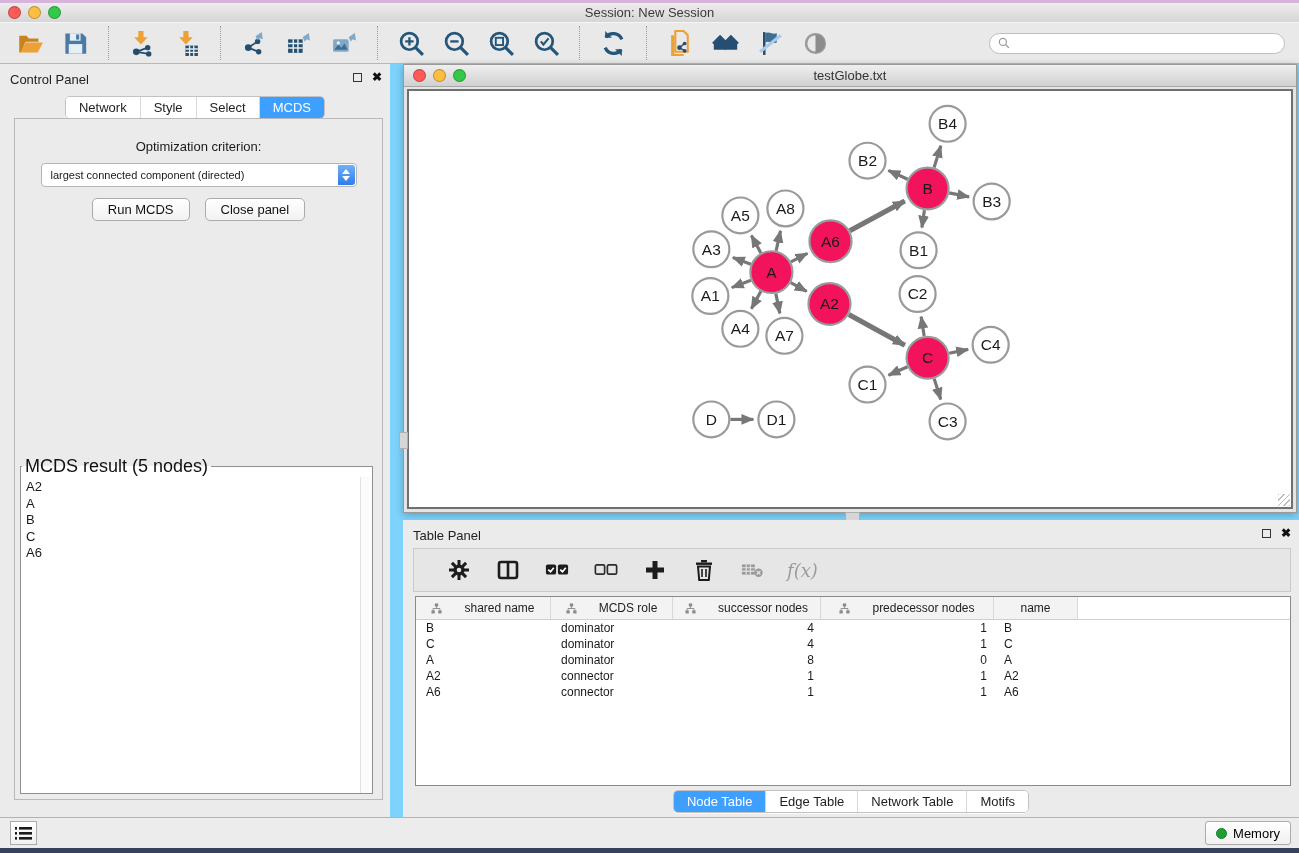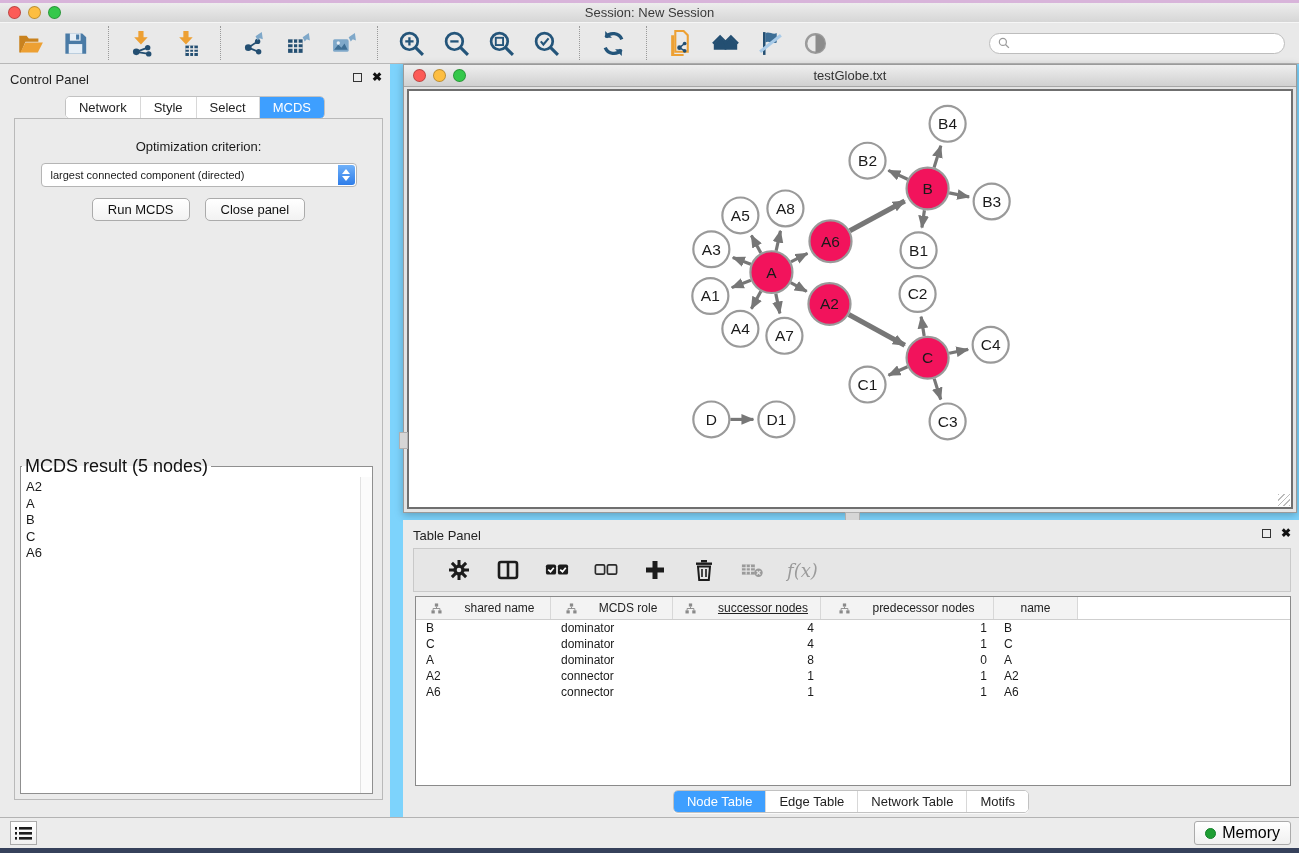--- a/index.html
+++ b/index.html
@@ -116,21 +116,21 @@
   .td { overflow:hidden; white-space:nowrap; }
   .td.left { padding-left:10px; text-align:left; }
   .td.right { padding-right:7px; text-align:right; }
   .tp-tabrow { position:absolute; left:0; right:0; top:270px; display:flex; justify-content:center; }
   
   .status-bar {
     position:absolute; left:0; top:817px; width:1299px; height:31px;
     background:#ECECEC; border-top:1px solid #B3B3B3; display:flex; align-items:center; padding:0 8px;
   }
   .list-btn { width:27px; height:24px; background:linear-gradient(#fff,#F0F0F0); border:1px solid #ABABAB; display:flex; align-items:center; justify-content:center; margin-left:2px; cursor:default; }
-  .mem-btn { margin-left:auto; height:24px; background:linear-gradient(#fff,#F0F0F0); border:1px solid #ABABAB; border-radius:3px; display:flex; align-items:center; gap:6px; padding:0 10px; font-size:16px; cursor:default; }
+  .mem-btn { margin-left:auto; height:24px; background:linear-gradient(#fff,#F0F0F0); border:1px solid #ABABAB; border-radius:3px; display:flex; align-items:center; gap:6px; padding:0 10px; font-size:13px; cursor:default; }
   .mem-dot { width:11px; height:11px; border-radius:50%; background:#1E9E33; border:1px solid #13802a; }
   .desktop-strip { position:absolute; left:0; top:848px; width:1299px; height:5px; background:#36415B; }
 </style>
 </head>
 <body>
 
 <div class="app">
   <div class="purple-strip"></div>
 
   <div class="titlebar">
@@ -528,21 +528,21 @@
           </div>
           <div class="th" style="width: 122px;">
             <svg viewBox="0 0 12 12">
               <rect x="4.2" y="0.5" width="3.6" height="3.4" fill="#8a8a8a"></rect>
               <rect x="0.5" y="8" width="3.6" height="3.4" fill="#8a8a8a"></rect>
               <rect x="7.9" y="8" width="3.6" height="3.4" fill="#8a8a8a"></rect>
               <path d="M6 4v2M2.3 8V6h7.4v2" fill="none" stroke="#8a8a8a" stroke-width="1"></path>
             </svg>
             <span>MCDS role</span>
           </div>
-          <div class="th" style="width: 148px; text-decoration: underline;">
+          <div class="th" style="width: 148px;">
             <svg viewBox="0 0 12 12">
               <rect x="4.2" y="0.5" width="3.6" height="3.4" fill="#8a8a8a"></rect>
               <rect x="0.5" y="8" width="3.6" height="3.4" fill="#8a8a8a"></rect>
               <rect x="7.9" y="8" width="3.6" height="3.4" fill="#8a8a8a"></rect>
               <path d="M6 4v2M2.3 8V6h7.4v2" fill="none" stroke="#8a8a8a" stroke-width="1"></path>
             </svg>
             <span>successor nodes</span>
           </div>
           <div class="th" style="width: 173px;">
             <svg viewBox="0 0 12 12">

